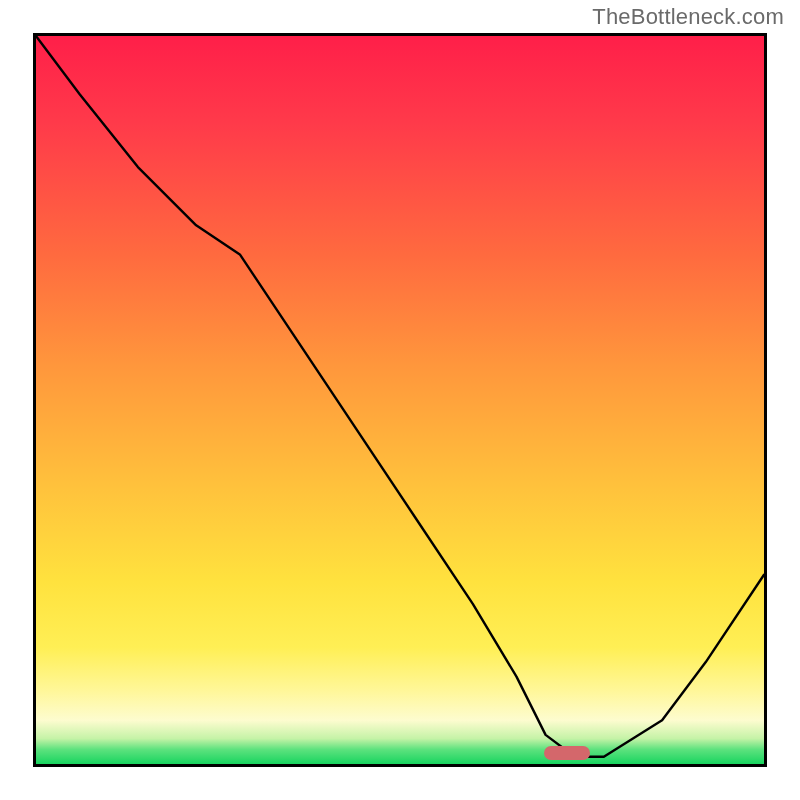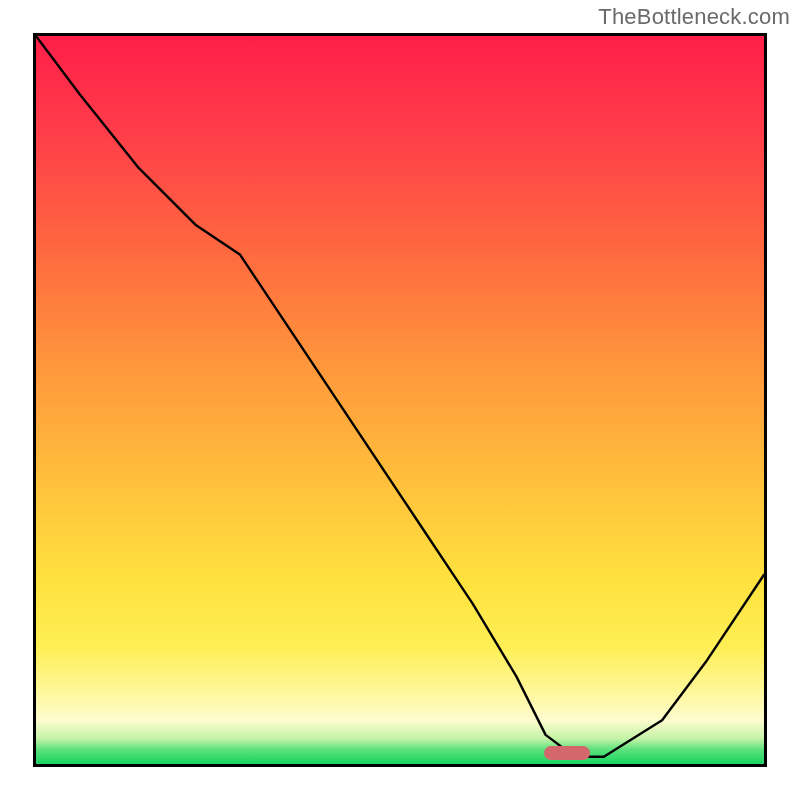--- a/index.html
+++ b/index.html
@@ -12,21 +12,21 @@
     overflow: hidden;
   }
   .stage {
     position: relative;
     width: 800px;
     height: 800px;
   }
   .watermark {
     position: absolute;
     top: 4px;
-    right: 10px;
+    right: 16px;
     font-size: 22px;
     font-weight: 500;
     color: #6a6a6a;
     letter-spacing: 0.2px;
     user-select: none;
   }
   .plot {
     position: absolute;
     left: 33px;
     top: 33px;

